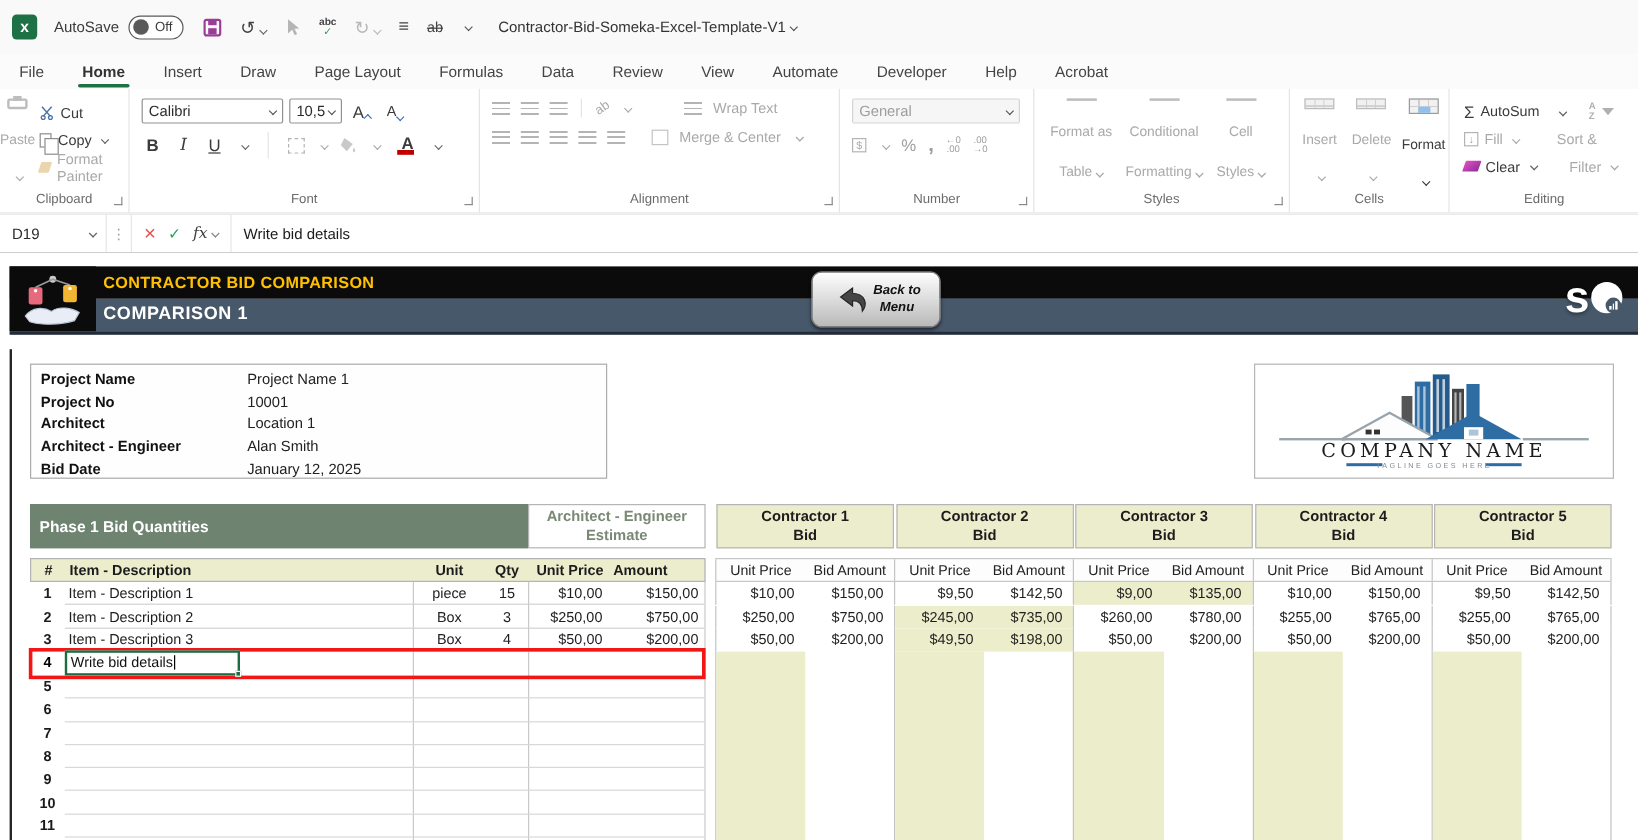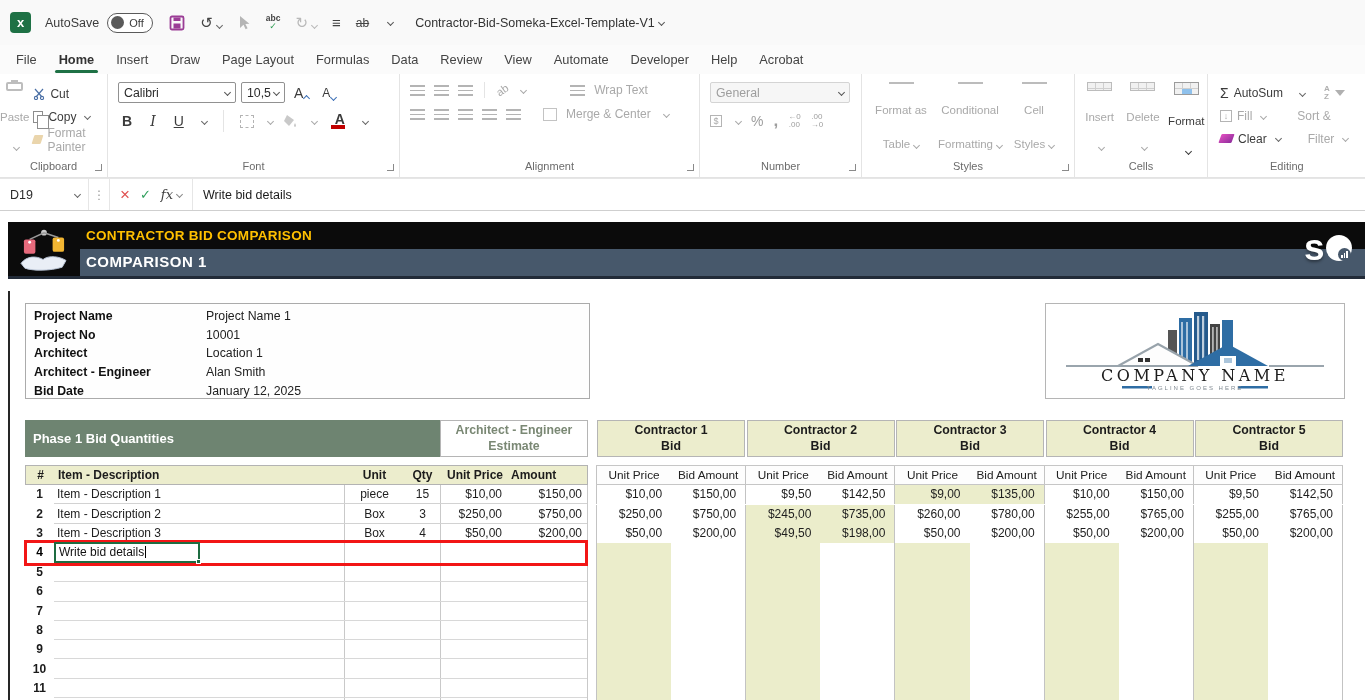--- a/index.html
+++ b/index.html
@@ -23,21 +23,21 @@
   .qat .g{color:#b9b9b9}
   .abc{display:flex;flex-direction:column;align-items:center;line-height:1}
   .abc b{font-size:8.5px;font-weight:bold;color:#444}
   .abc i{font-style:normal;color:#2f9e53;font-size:9px}
   .strike{font-size:12px;text-decoration:line-through;color:#444}
   .doc-title{font-size:12.5px;color:#333;margin-left:22px;display:flex;align-items:center}
   .searchbox{position:absolute;left:765px;top:7px;width:370px;height:30px;background:#f2f2f2;
     border:1px solid #d9d9d9;border-radius:4px;display:flex;align-items:center;padding:0 10px;gap:8px}
   .searchbox span{font-size:13px;color:#7a7a7a}
   
-  .tabsrow{height:29px;background:#fbfbfb;display:flex;align-items:center;gap:22px;padding-left:16px;
+  .tabsrow{height:29px;background:#fbfbfb;display:flex;align-items:center;gap:32px;padding-left:16px;
     font-size:12.8px;color:#444}
   .rtab{position:relative;cursor:default}
   .rtab.active{font-weight:bold;color:#333}
   .rtab.active::after{content:'';position:absolute;left:-4px;right:-4px;bottom:-6px;height:3px;
     background:#1e7145;border-radius:2px}
   
   .ribbon{height:104px;background:#fff;display:flex;border-bottom:1px solid #e3e3e3}
   .rg{position:relative;border-right:1px solid #e4e4e4;height:100%;flex:none}
   .rl{position:absolute;bottom:5px;left:0;right:0;text-align:center;font-size:11px;color:#6b6b6b}
   .body{display:flex;padding-top:8px;height:76px}
@@ -99,21 +99,21 @@
     box-shadow:0 2px 3px rgba(0,0,0,.55), inset 0 1px 0 #fff;display:flex;align-items:center;
     justify-content:center;gap:5px}
   .backbtn .txt{font-size:11px;font-weight:bold;font-style:italic;color:#111;line-height:1.2;text-align:center}
   .someka{position:absolute;right:12px;top:5px;display:flex;align-items:center;color:#fff;
     font-size:37px;font-weight:bold;letter-spacing:.5px;text-shadow:0 2px 3px rgba(0,0,0,.4)}
   .o-ring{width:26px;height:26px;border-radius:50%;background:#fff;position:relative;margin:0 1px;display:inline-block}
   .o-ring i{position:absolute;right:1px;bottom:0px;width:13px;height:13px;border-radius:50%;background:#47586b;
     display:flex;align-items:flex-end;justify-content:center;gap:1px;padding-bottom:3px}
   .o-ring i b{width:1.5px;background:#fff;display:block}
   .pageline{position:absolute;left:8px;top:80px;width:2px;height:409px;background:#262626}
-  .pbox{position:absolute;left:25px;top:92px;width:565px;height:96px;border:1px solid #ababab;
+  .pbox{position:absolute;left:25px;top:92px;width:481px;height:96px;border:1px solid #ababab;
     background:#fefefe;padding-top:3px}
   .prow{display:flex;height:18.7px;font-size:12.3px;line-height:18.7px;padding-left:8px}
   .prow .pl{width:172px;font-weight:bold;color:#111}
   .prow .pv{color:#222}
   .logobox{position:absolute;left:1045px;top:92px;width:300px;height:96px;border:1px solid #b5b5b5;
     background:#fff;display:flex;align-items:center;justify-content:center}
   .phasehdr{position:absolute;left:25px;top:209px;width:415px;height:37px;background:#6e8471;
     color:#fff;font-weight:bold;font-size:13px;display:flex;align-items:center;padding-left:8px}
   .esthdr{position:absolute;left:440px;top:209px;width:148px;height:37px;background:#fff;
     border:1px solid #b5b5b5;color:#7a8874;font-weight:bold;font-size:12.3px;display:flex;
@@ -442,20 +442,29 @@
         <line x1="30" y1="6" x2="45" y2="11" stroke="#9a9a9a" stroke-width="1.5"></line>
         <rect x="9" y="13" width="12" height="15" rx="2" fill="#e66a7c"></rect>
         <circle cx="15" cy="16" r="1.5" fill="#fff"></circle>
         <rect x="39" y="11" width="12" height="15" rx="2" fill="#f2b632"></rect>
         <circle cx="45" cy="14" r="1.5" fill="#fff"></circle>
         <path d="M6 38 C12 30 22 30 29 34 C35 29 47 31 53 35 L49 42 C37 46 18 46 10 43 Z" fill="#e9eef6" stroke="#b9c4d6" stroke-width="1"></path>
       </svg>
     </div>
     <div class="b-title">CONTRACTOR BID COMPARISON</div>
     <div class="b-sub">COMPARISON 1</div>
+    <div class="backbtn">
+      <svg width="30" height="30" viewBox="0 0 48 48">
+        <path d="M28 8 L12 20 L28 32 L28 25 C38 25 41 31 41 39 C48 30 46 16 28 15 Z" fill="#454545" stroke="#222" stroke-width="1.5"></path>
+      </svg>
+      <div class="txt">
+        <div>Back to</div>
+        <div>Menu</div>
+      </div>
+    </div>
     <div class="someka">
       <span>s</span>
         <span class="o-ring">
           <i>
             <b style="height:3px"></b>
             <b style="height:5px"></b>
             <b style="height:7px"></b>
           </i>
         </span>
     </div>

